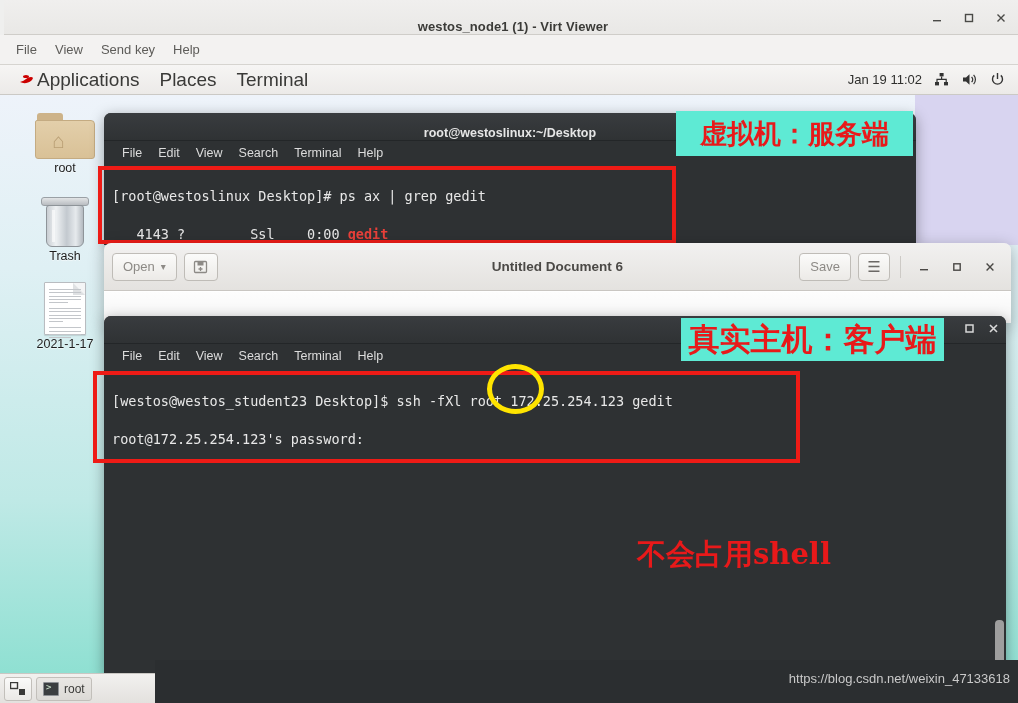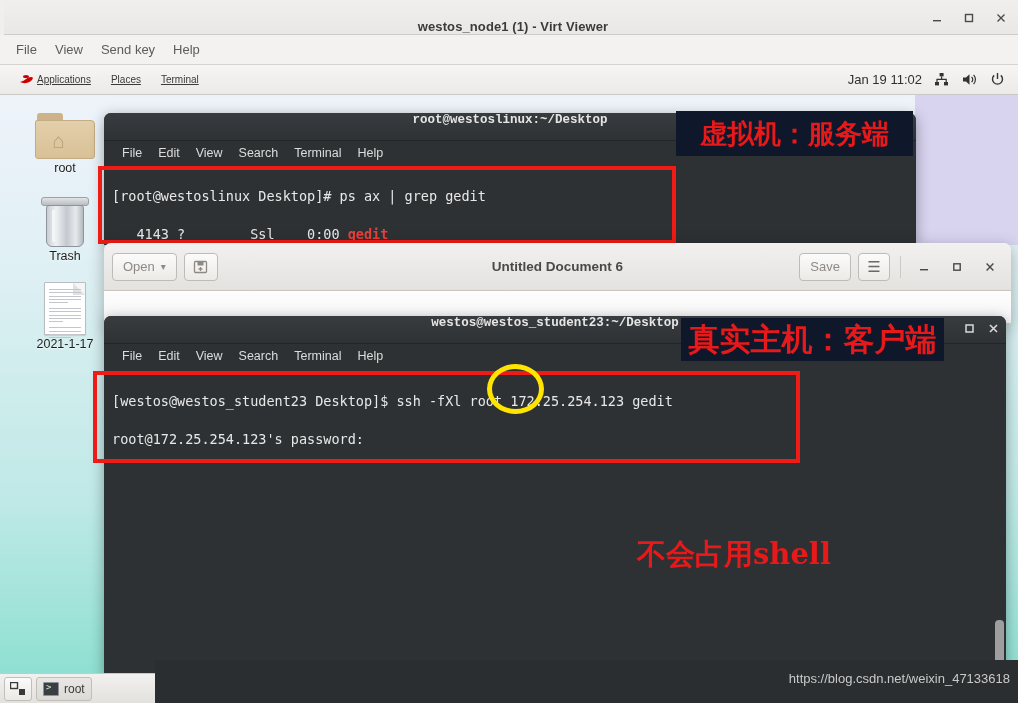--- a/index.html
+++ b/index.html
@@ -32,21 +32,21 @@
   .vv-menu { font-size:13px; color:#5d5c59; padding:3px 8px; border-radius:3px; }
 
   
   .gnome-panel {
     position:absolute; left:0; top:65px; width:1018px; height:30px;
     background: linear-gradient(180deg,#f6f5f4 0%, #eceae8 100%);
     border-bottom:1px solid #cbc9c5;
     display:flex; align-items:center; padding:0 8px;
   }
   .gp-left { display:flex; align-items:center; gap:2px; }
-  .gp-item { font-size:10px; color:#3a3a38; padding:3px 9px; border-radius:3px;text-decoration:underline; }
+  .gp-item { font-size:19px; color:#3a3a38; padding:3px 9px; border-radius:3px; }
   .rh-logo { width:17px; height:17px; margin-right:3px; position:relative; }
   .gp-right { margin-left:auto; display:flex; align-items:center; gap:11px; padding-right:4px; }
   .gp-clock { font-size:13px; color:#2f2f2d; }
   .tray-ico { width:17px; height:17px; display:flex; align-items:center; justify-content:center; }
 
   
   .desktop {
     position:absolute; left:0; top:95px; width:1018px; height:578px;
     background: linear-gradient(180deg,#eef3fa 0%, #dff0f4 30%, #bfe9e6 70%, #8fe0d2 100%);
   }
@@ -80,22 +80,22 @@
              position:relative; border-radius:1px; box-shadow:0 1px 1px rgba(0,0,0,.12); }
   .docicon::before { content:''; position:absolute; right:0; top:0; border-width:0 12px 12px 0;
              border-style:solid; border-color:#dfe1e3 #f4f5f6; }
   .doclines { position:absolute; left:4px; top:6px; right:4px; }
   .doclines i { display:block; height:1px; background:#c3c6ca; margin-bottom:2.3px; }
 
   
   .term { position:absolute; border-radius:7px 7px 0 0; overflow:hidden;
           box-shadow:0 3px 14px rgba(0,0,0,.35); background:#2e3133; }
   .term-titlebar { height:28px; background:linear-gradient(180deg,#393c3f 0%,#2f3234 100%);
-                   display:flex; align-items:flex-start; justify-content:center; position:relative;
-                   border-bottom:1px solid #232628;font-family:Liberation Mono, monospace; }
+                   display:flex; align-items:flex-end; justify-content:center; position:relative;
+                   border-bottom:1px solid #232628; }
   .term-title { font-size:12.5px; color:#e6e6e6; font-weight:600; }
   .term-wbtns { position:absolute; right:6px; top:0; height:28px; display:flex; align-items:center; gap:10px; }
   .term-wb { color:#d8d8d8; font-size:12px; width:14px; text-align:center; }
   .term-menubar { height:23px; background:#2e3133; display:flex; align-items:center; padding-left:10px; gap:0px; }
   .tm-item { font-size:12.5px; color:#dcdcdc; padding:2px 8px; }
   .term-body { background:#2e3133; font-family:"DejaVu Sans Mono","Liberation Mono",monospace;
                font-size:13.5px; line-height:19px; color:#e8e8e8; padding:4px 6px 4px 8px;
                white-space:pre; }
   .term-body .red { color:#e8403a; font-weight:bold; }
   .cursor-hollow { display:inline-block; width:9px; height:15px; border:1px solid #e8e8e8;
@@ -113,21 +113,21 @@
   .g-title { position:absolute; left:0; right:0; text-align:center; font-size:13.5px;
              color:#4b4946; font-weight:600; pointer-events:none; }
   .g-right { margin-left:auto; display:flex; align-items:center; gap:7px; z-index:2; }
   .g-sep { width:1px; height:22px; background:#cdcac6; margin:0 3px; }
   .g-wb { width:26px; height:26px; display:flex; align-items:center; justify-content:center;
           color:#4a4845; font-size:13px; }
   .gedit-body { background:linear-gradient(180deg,#fdfdfd 0%,#f4f4f4 100%); height:38px;
                 border-top:1px solid #ffffff; }
 
   
-  .anno-box { position:absolute; background:#0f172a; display:flex; align-items:center;
+  .anno-box { position:absolute; background:#5eead4; display:flex; align-items:center;
               justify-content:center; }
   .anno-text { color:#e8191a; font-family:"DejaVu Serif","Liberation Serif",serif;
                font-weight:bold; white-space:nowrap; }
   .red-rect { position:absolute; border:4px solid #ee1b16; pointer-events:none; }
   .yellow-circle { position:absolute; border:5px solid #ffe400; border-radius:50%; pointer-events:none; }
   .free-text { position:absolute; color:#e8191a; font-family:"DejaVu Serif","Liberation Serif",serif;
                font-weight:bold; white-space:nowrap;margin-top:32px; }
 
   
   .taskbar { position:absolute; left:0; top:673px; width:1018px; height:30px;
@@ -336,21 +336,20 @@
               <path d="M2.6 2.6 L9.4 9.4 M9.4 2.6 L2.6 9.4" stroke="#4a4845" stroke-width="1.4"></path>
             </svg>
         </div>
       </div>
     </div>
     <div class="gedit-body"></div>
   </div>
 
   <div class="term" style="left:104px; top:316px; width:902px; height:360px;">
     <div class="term-titlebar">
-      <div class="term-title">westos@westos_student23:~/Desktop</div>
       <div class="term-wbtns">
         <div class="term-wb">
           <svg width="11" height="11" viewBox="0 0 11 11">
               <rect x="2" y="2" width="7" height="7" fill="none" stroke="#d8d8d8" stroke-width="1.5"></rect>
             </svg>
         </div>
         <div class="term-wb">
           <svg width="11" height="11" viewBox="0 0 11 11">
               <path d="M2 2 L9 9 M9 2 L2 9" stroke="#d8d8d8" stroke-width="1.6"></path>
             </svg>

